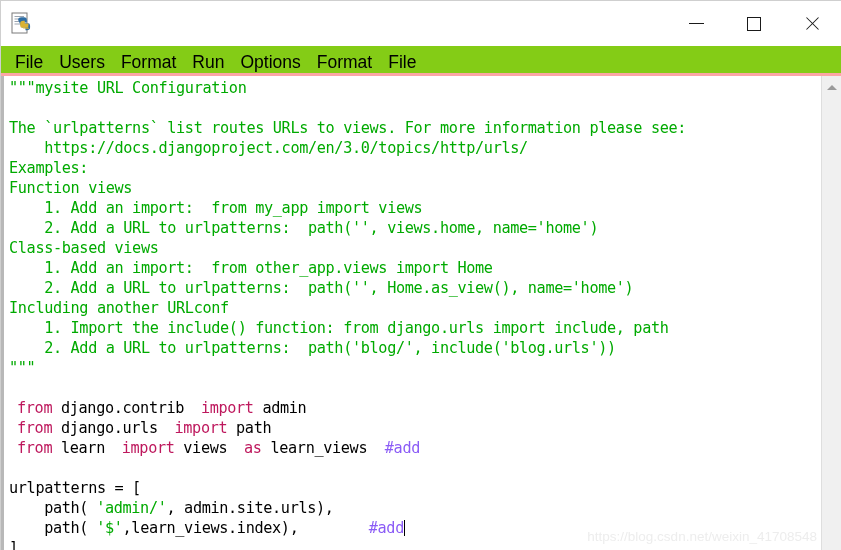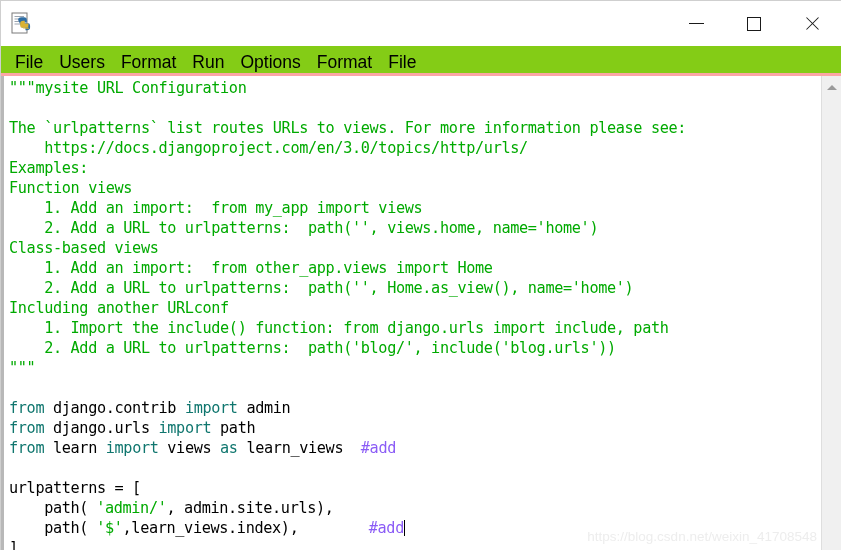--- a/index.html
+++ b/index.html
@@ -132,21 +132,21 @@
     padding: 2px 0 0 5px;
   }
   #code {
     font-family: "DejaVu Sans Mono", "Liberation Mono", monospace;
     font-size: 15.2px;
     line-height: 20px;
     white-space: pre;
     color: #000000;
     letter-spacing: -0.35px;
   }
-  .kw  { color: #0f766e; }
+  .kw  { color: #be185d; margin-left: 8px; }
   .str { color: #00aa00; margin-left: 8px; }
   .doc { color: #00aa00; }
   .com { color: #8b5cf6; }
   .pln { color: #000000; }
   .caret {
     display: inline-block;
     width: 1px;
     height: 16px;
     background: #000000;
     vertical-align: -3px;

